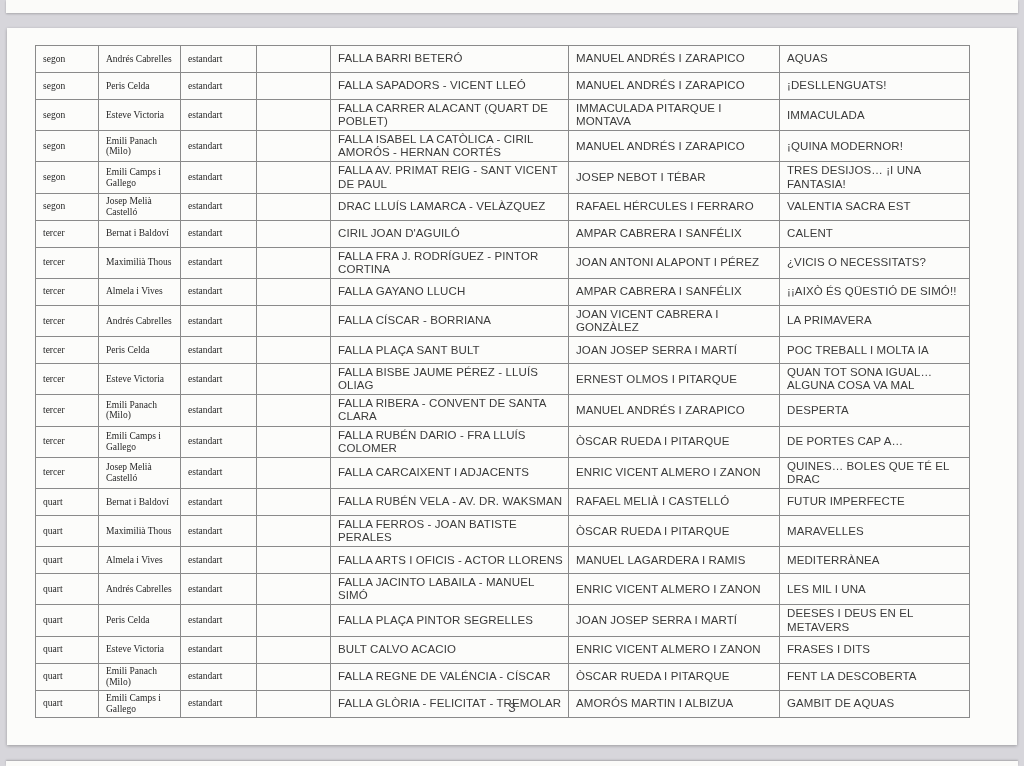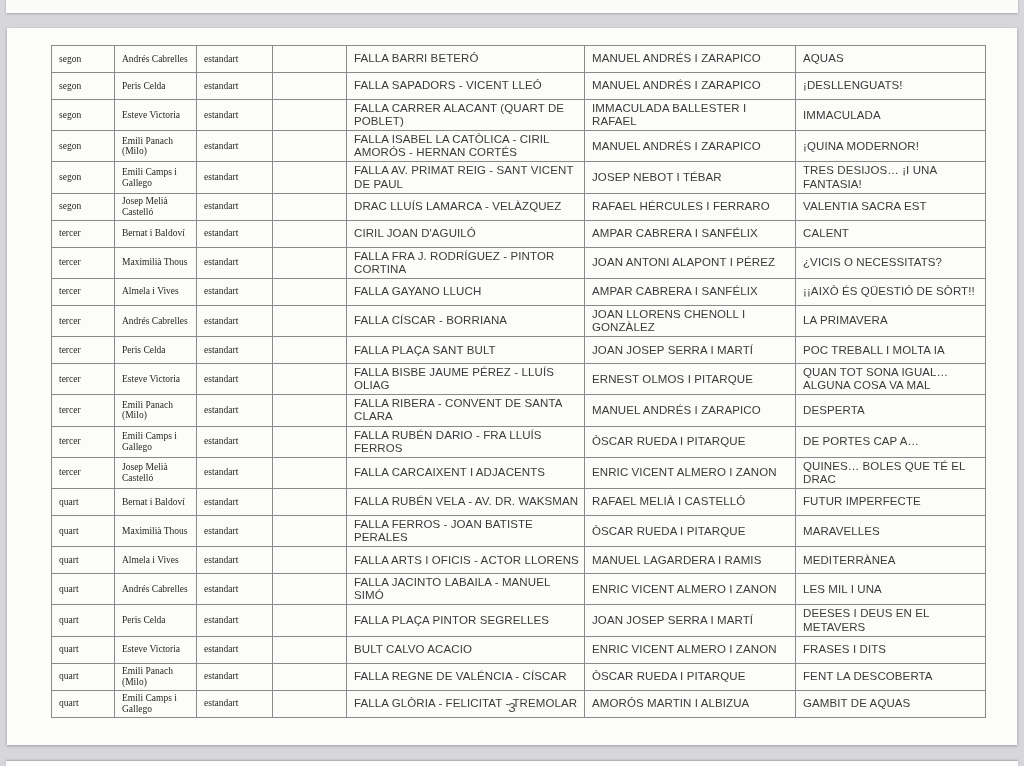--- a/index.html
+++ b/index.html
@@ -35,21 +35,20 @@
     box-shadow: 0 1px 3px rgba(0,0,0,0.28);
   }
 
   table.results {
     position: absolute;
     left: 28px;
     top: 17px;
     width: 934px;
     border-collapse: collapse;
     table-layout: fixed;
-    margin-left: 16px;
   }
   table.results td {
     border: 1px solid #8a8a8a;
     vertical-align: middle;
     padding: 2px 5px 2px 7px;
     line-height: 1.14;
     overflow: hidden;
   }
   table.results tr { height: 27px; }
 
@@ -112,21 +111,21 @@
             <td class="c-falla">FALLA SAPADORS - VICENT LLEÓ</td>
             <td class="c-autor">MANUEL ANDRÉS I ZARAPICO</td>
             <td class="c-lema">¡DESLLENGUATS!</td>
           </tr>
           <tr>
             <td class="c-categoria">segon</td>
             <td class="c-nom">Esteve Victoria</td>
             <td class="c-tipus">estandart</td>
             <td class="c-extra"></td>
             <td class="c-falla">FALLA CARRER ALACANT (QUART DE POBLET)</td>
-            <td class="c-autor">IMMACULADA BALLESTER I RAFAEL</td>
+            <td class="c-autor">IMMACULADA PITARQUE I MONTAVA</td>
             <td class="c-lema">IMMACULADA</td>
           </tr>
           <tr>
             <td class="c-categoria">segon</td>
             <td class="c-nom">Emili Panach (Milo)</td>
             <td class="c-tipus">estandart</td>
             <td class="c-extra"></td>
             <td class="c-falla">FALLA ISABEL LA CATÒLICA - CIRIL AMORÓS - HERNAN CORTÉS</td>
             <td class="c-autor">MANUEL ANDRÉS I ZARAPICO</td>
             <td class="c-lema">¡QUINA MODERNOR!</td>
@@ -167,29 +166,29 @@
             <td class="c-autor">JOAN ANTONI ALAPONT I PÉREZ</td>
             <td class="c-lema">¿VICIS O NECESSITATS?</td>
           </tr>
           <tr>
             <td class="c-categoria">tercer</td>
             <td class="c-nom">Almela i Vives</td>
             <td class="c-tipus">estandart</td>
             <td class="c-extra"></td>
             <td class="c-falla">FALLA GAYANO LLUCH</td>
             <td class="c-autor">AMPAR CABRERA I SANFÉLIX</td>
-            <td class="c-lema">¡¡AIXÒ ÉS QÜESTIÓ DE SÒRT!!</td>
+            <td class="c-lema">¡¡AIXÒ ÉS QÜESTIÓ DE SIMÓ!!</td>
           </tr>
           <tr>
             <td class="c-categoria">tercer</td>
             <td class="c-nom">Andrés Cabrelles</td>
             <td class="c-tipus">estandart</td>
             <td class="c-extra"></td>
             <td class="c-falla">FALLA CÍSCAR - BORRIANA</td>
-            <td class="c-autor">JOAN LLORENS CHENOLL I GONZÀLEZ</td>
+            <td class="c-autor">JOAN VICENT CABRERA I GONZÀLEZ</td>
             <td class="c-lema">LA PRIMAVERA</td>
           </tr>
           <tr>
             <td class="c-categoria">tercer</td>
             <td class="c-nom">Peris Celda</td>
             <td class="c-tipus">estandart</td>
             <td class="c-extra"></td>
             <td class="c-falla">FALLA PLAÇA SANT BULT</td>
             <td class="c-autor">JOAN JOSEP SERRA I MARTÍ</td>
             <td class="c-lema">POC TREBALL I MOLTA IA</td>
@@ -210,21 +209,21 @@
             <td class="c-extra"></td>
             <td class="c-falla">FALLA RIBERA - CONVENT DE SANTA CLARA</td>
             <td class="c-autor">MANUEL ANDRÉS I ZARAPICO</td>
             <td class="c-lema">DESPERTA</td>
           </tr>
           <tr>
             <td class="c-categoria">tercer</td>
             <td class="c-nom">Emili Camps i Gallego</td>
             <td class="c-tipus">estandart</td>
             <td class="c-extra"></td>
-            <td class="c-falla">FALLA RUBÉN DARIO - FRA LLUÍS FERROS</td>
+            <td class="c-falla">FALLA RUBÉN DARIO - FRA LLUÍS COLOMER</td>
             <td class="c-autor">ÒSCAR RUEDA I PITARQUE</td>
             <td class="c-lema">DE PORTES CAP A…</td>
           </tr>
           <tr>
             <td class="c-categoria">tercer</td>
             <td class="c-nom">Josep Melià Castelló</td>
             <td class="c-tipus">estandart</td>
             <td class="c-extra"></td>
             <td class="c-falla">FALLA CARCAIXENT I ADJACENTS</td>
             <td class="c-autor">ENRIC VICENT ALMERO I ZANON</td>

